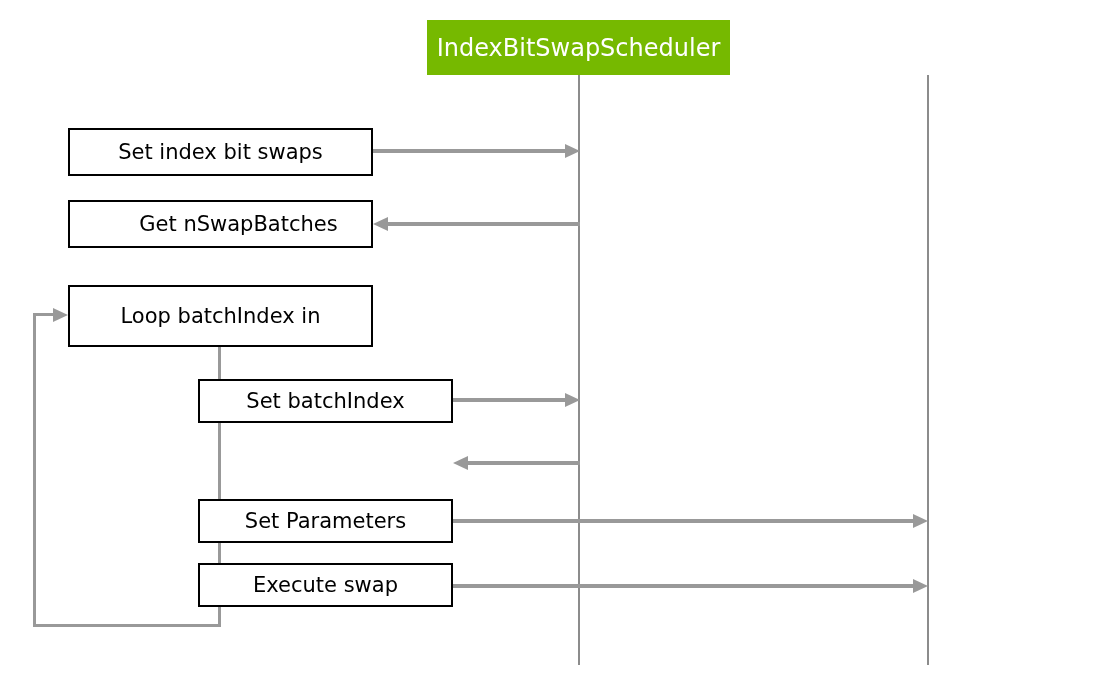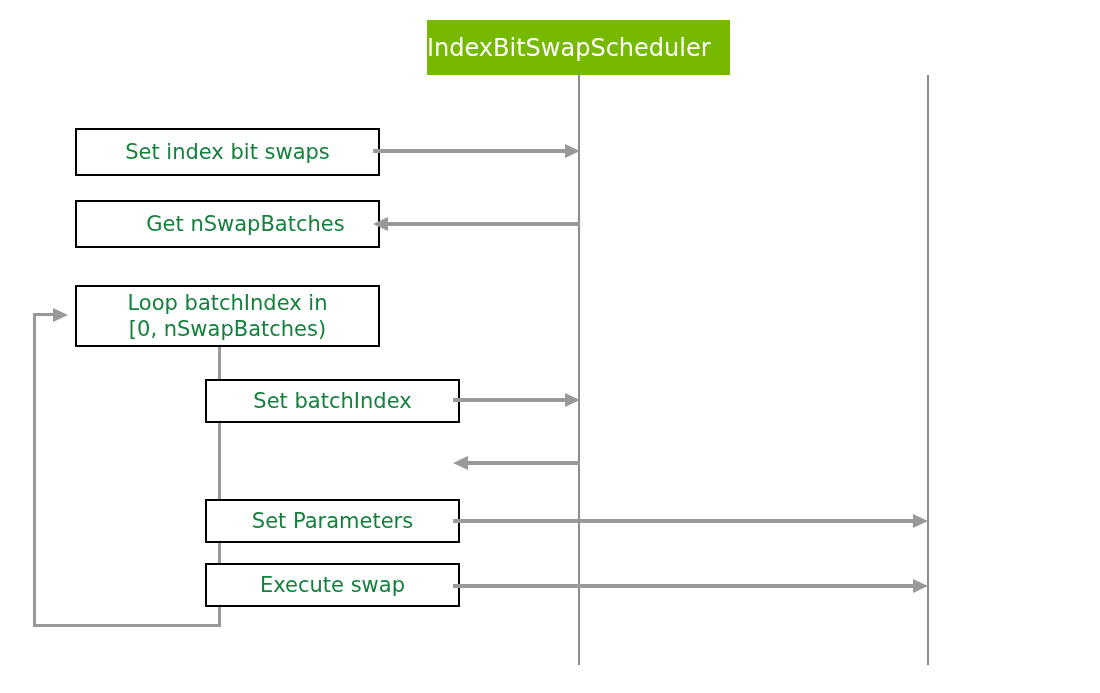--- a/index.html
+++ b/index.html
@@ -16,21 +16,21 @@
     overflow: hidden;
   }
   .actor {
     position: absolute;
     top: 20px;
     height: 55px;
     background: #76b900;
     color: #ffffff;
     display: flex;
     align-items: center;
-    justify-content: flex-start;
+    justify-content: center;
     font-size: 24px;
     z-index: 3;
   }
   #actor-scheduler { left: 427px; width: 303px; }
   #actor-worker    { left: 825px; width: 205px; }
   .lifeline {
     position: absolute;
     top: 75px;
     width: 2px;
     height: 590px;
@@ -42,25 +42,24 @@
   .msg-box {
     position: absolute;
     background: #ffffff;
     border: 2px solid #000000;
     box-sizing: border-box;
     display: flex;
     flex-direction: column;
     align-items: center;
     justify-content: center;
     font-size: 21px;
-    color: #15803d;
+    color: #000000;
     text-align: center;
     line-height: 1.25;
     z-index: 2;
-    margin-left: 7px;
   }
   .col-left  { left: 68px;  width: 305px; }
   .col-inner { left: 198px; width: 255px; }
   .gray-line {
     position: absolute;
     background: #999999;
     z-index: 1;
   }
   .arrow {
     position: absolute;
@@ -116,21 +115,20 @@
   </div>
 
   <div class="msg-box col-left" style="top:128px; height:48px;">
     <span>Set index bit swaps</span>
   </div>
   <div class="msg-box col-left" style="top:200px; height:48px;padding-left:36px;">
     <span>Get nSwapBatches</span>
   </div>
   <div class="msg-box col-left" style="top:285px; height:62px;">
     <span>Loop batchIndex in</span>
-    <span>[0, nSwapBatches)</span>
   </div>
 
   <div class="msg-box col-inner" style="top:379px; height:44px;">
     <span>Set batchIndex</span>
   </div>
   <div class="msg-box col-inner" style="top:563px; height:44px;">
     <span>Execute swap</span>
   </div>
   <div class="msg-box col-inner" style="top:499px; height:44px;">
     <span>Set Parameters</span>

